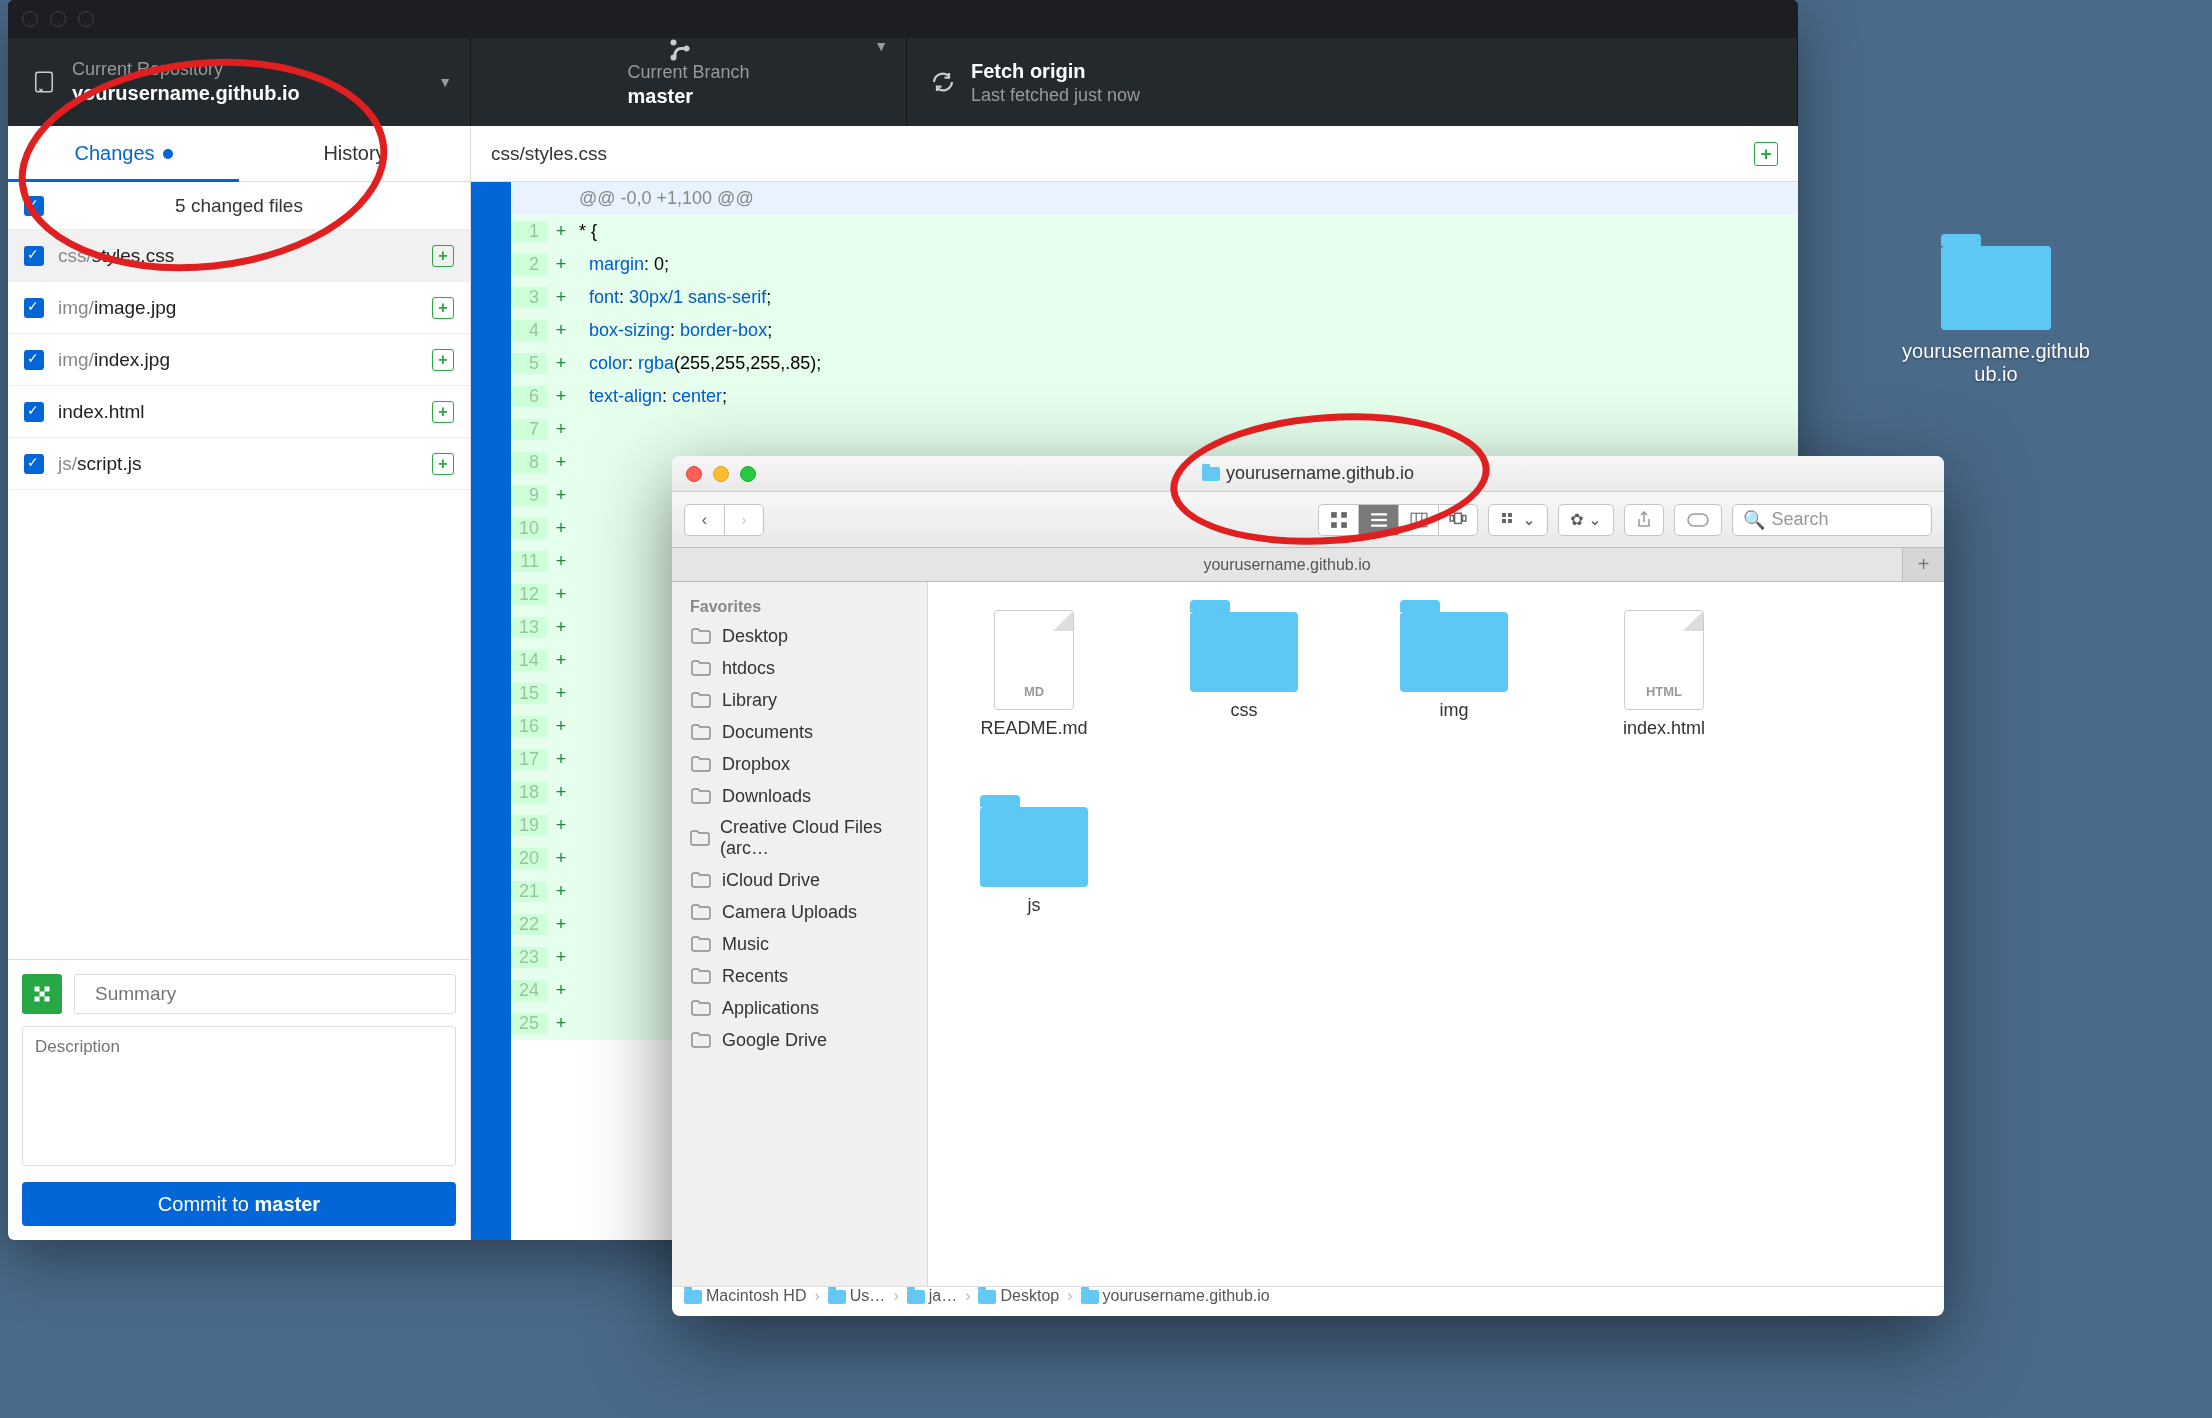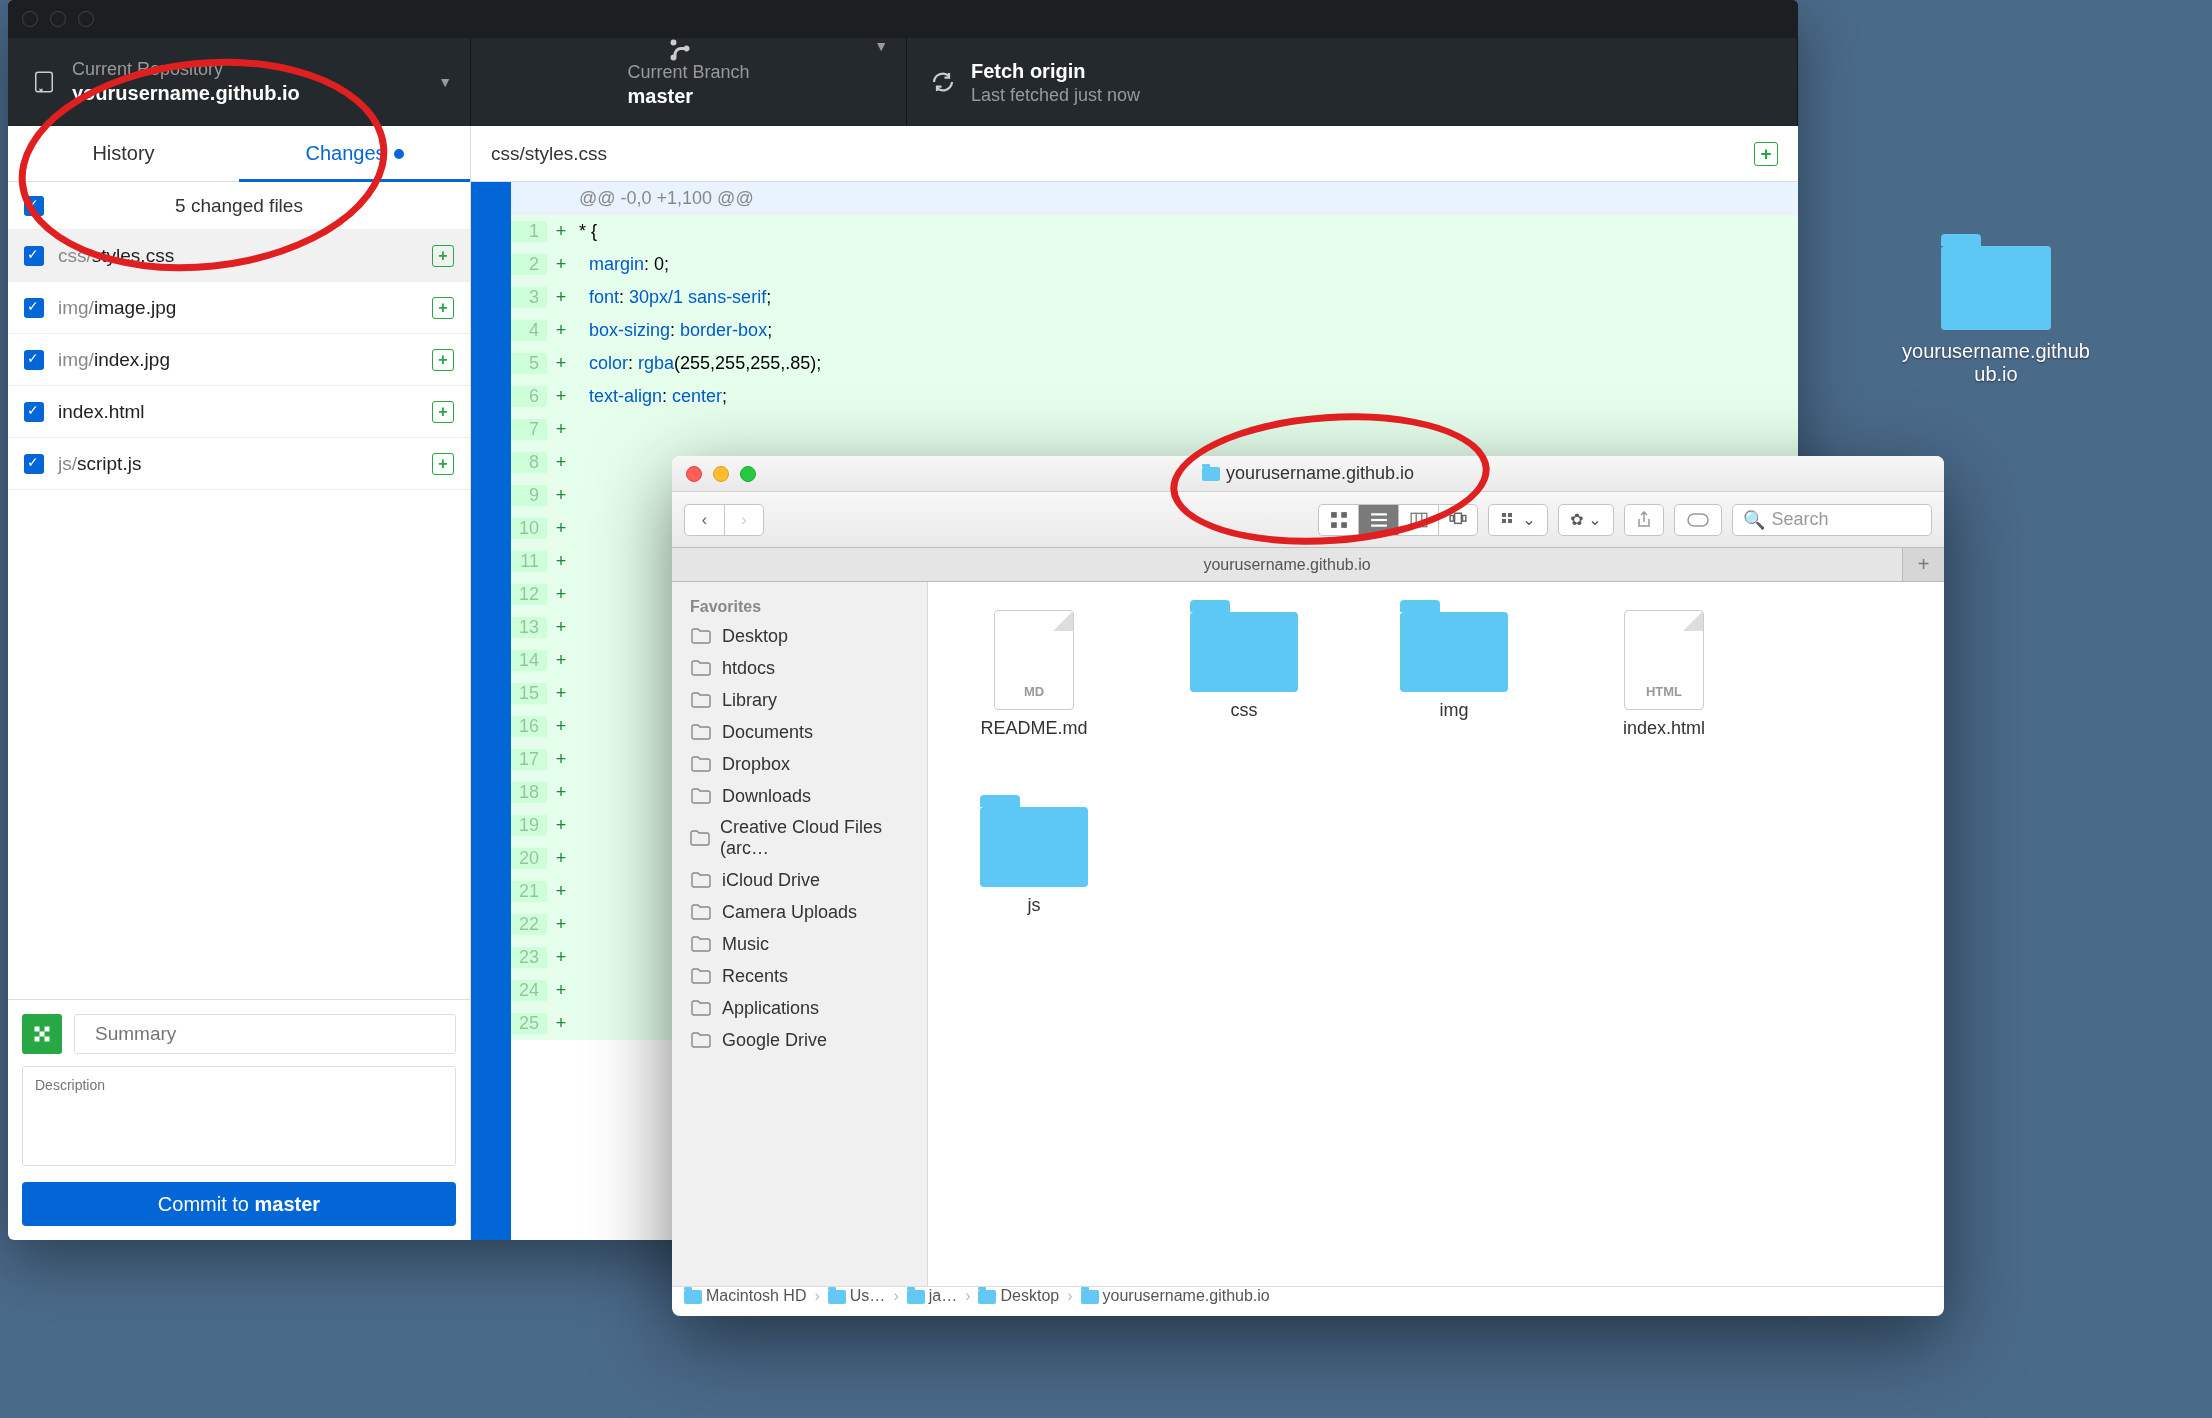--- a/index.html
+++ b/index.html
@@ -37,21 +37,21 @@
 .gh-file-row .cb::after { content: "✓"; color: #fff; font-size: 14px; position: absolute; top: 0; left: 3px; }
 .gh-file-row .path { flex: 1; }
 .gh-file-row .path .dir { color: #888; }
 .gh-file-row .path .name { color: #222; }
 .gh-file-row .status { width: 22px; height: 22px; border: 1.5px solid #28a745; border-radius: 3px; color: #28a745; display: flex; align-items: center; justify-content: center; font-size: 16px; font-weight: bold; }
 
 .gh-commit-box { border-top: 1px solid #ddd; padding: 14px; }
 .gh-summary-row { display: flex; gap: 12px; margin-bottom: 12px; }
 .gh-avatar { width: 40px; height: 40px; background: #28a745; border-radius: 3px; flex-shrink: 0; display: flex; align-items: center; justify-content: center; color: #fff; }
 .gh-summary-input { flex: 1; border: 1px solid #ddd; border-radius: 3px; padding: 0 20px; font-size: 19px; color: #999; }
-.gh-desc { width: 100%; height: 100px; border: 1px solid #ddd; border-radius: 3px; padding: 10px 12px; font-size: 14px; color: #1d4ed8; resize: none; margin-bottom: 12px; }
+.gh-desc { width: 100%; height: 140px; border: 1px solid #ddd; border-radius: 3px; padding: 10px 12px; font-size: 17px; color: #1d4ed8; resize: none; margin-bottom: 12px; }
 .gh-commit-btn { width: 100%; height: 44px; background: #0366d6; color: #fff; border: none; border-radius: 4px; font-size: 20px; }
 .gh-commit-btn strong { font-weight: 700; }
 
 .gh-diff { flex: 1; background: #fff; display: flex; flex-direction: column; }
 .gh-diff-header { height: 56px; display: flex; align-items: center; padding: 0 20px; border-bottom: 1px solid #ddd; font-size: 19px; color: #333; justify-content: space-between; }
 .gh-diff-header .plus { width: 24px; height: 24px; border: 1.5px solid #28a745; color: #28a745; display: flex; align-items: center; justify-content: center; border-radius: 3px; font-weight: bold; }
 .gh-diff-body { flex: 1; display: flex; font-family: Menlo, monospace; font-size: 18px; overflow: hidden; }
 .gh-gutter { width: 40px; background: #f6f8fa; }
 .gh-gutter.sel { background: #0366d6; }
 .gh-lines { flex: 1; }
@@ -147,25 +147,25 @@
         </svg>
       <div class="gh-tool-text">
         <div class="value">Fetch origin</div>
         <div class="sub">Last fetched just now</div>
       </div>
     </div>
   </div>
   <div class="gh-body">
     <div class="gh-sidebar">
       <div class="gh-tabs">
-        <div class="gh-tab">History</div>
         <div class="gh-tab active">
           <span>Changes</span>
           <span class="blue-dot"></span>
         </div>
+        <div class="gh-tab">History</div>
       </div>
       <div class="gh-file-count">
         <span class="cb"></span>
         <span>5 changed files</span>
       </div>
       <div class="gh-file-list" id="gh-file-list">
           <div class="gh-file-row sel">
             <span class="cb"></span>
     <span class="path"><span class="dir">css/</span><span class="name">styles.css</span></span>
     <span class="status">+</span>

